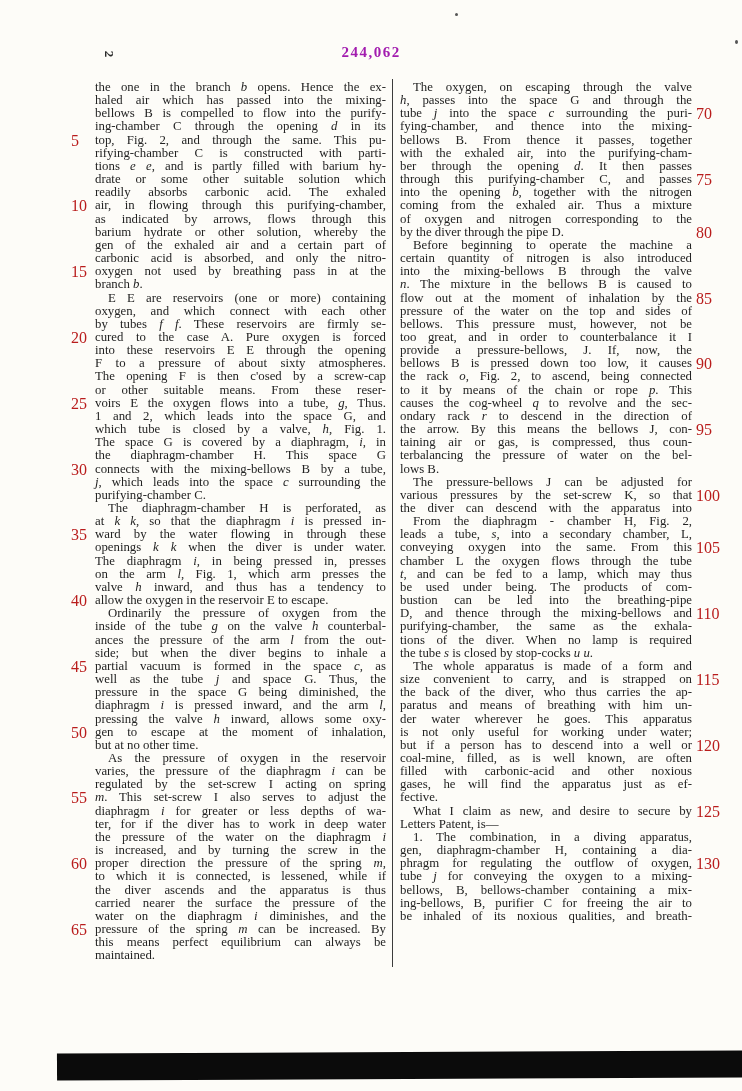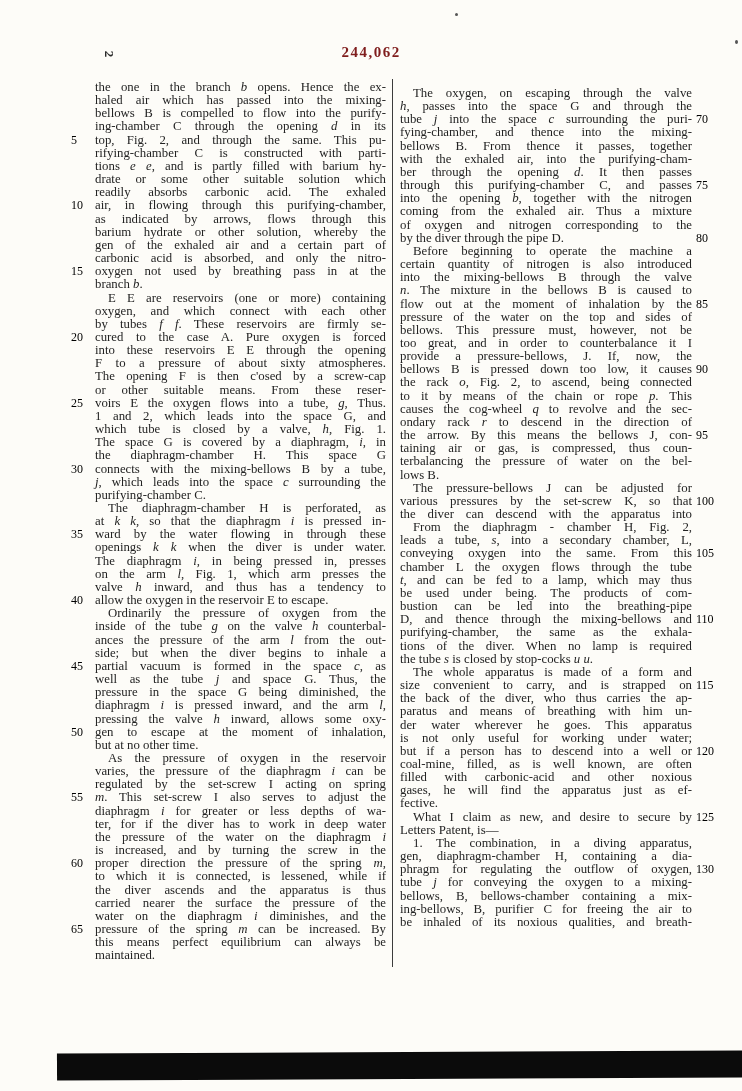--- a/index.html
+++ b/index.html
@@ -15,56 +15,56 @@
   }
   .patent-number {
     position: absolute;
     top: 44px;
     left: 0;
     width: 742px;
     text-align: center;
     font-weight: bold;
     font-size: 15px;
     letter-spacing: 1.5px;
-    color: #7f1d1d;
+    color: #a21caf;
   }
   .page-number {
     position: absolute;
     left: 106px;
     top: 46px;
     font-weight: bold;
     font-size: 13px;
     transform: rotate(90deg);
     color: #2a2a2a;
   }
   .column {
     position: absolute;
     top: 81px;
     font-size: 12.8px;
     line-height: 13.17px;
   }
   .column.left  { left: 95px;  width: 291px; }
-  .column.right { left: 400px; width: 292px; margin-top: 6px; }
+  .column.right { left: 400px; width: 292px; }
   .line {
     position: relative;
     height: 13.17px;
     text-align: justify;
     text-align-last: justify;
     -moz-text-align-last: justify;
     white-space: normal;
   }
   .line.pend {
     text-align-last: left;
     -moz-text-align-last: left;
   }
   .line.pstart { text-indent: 13px; }
   .ln {
     position: absolute;
-    font-size: 12px;
-    color: #000000;
+    font-size: 16px;
+    color: #b91c1c;
     text-indent: 0;
   }
   .column.left  .ln { left: -24px; width: 20px; text-align: right; }
   .column.right .ln { right: -28px; width: 24px; text-align: left; }
   .column-divider {
     position: absolute;
     left: 392px;
     top: 79px;
     width: 1px;
     height: 888px;

